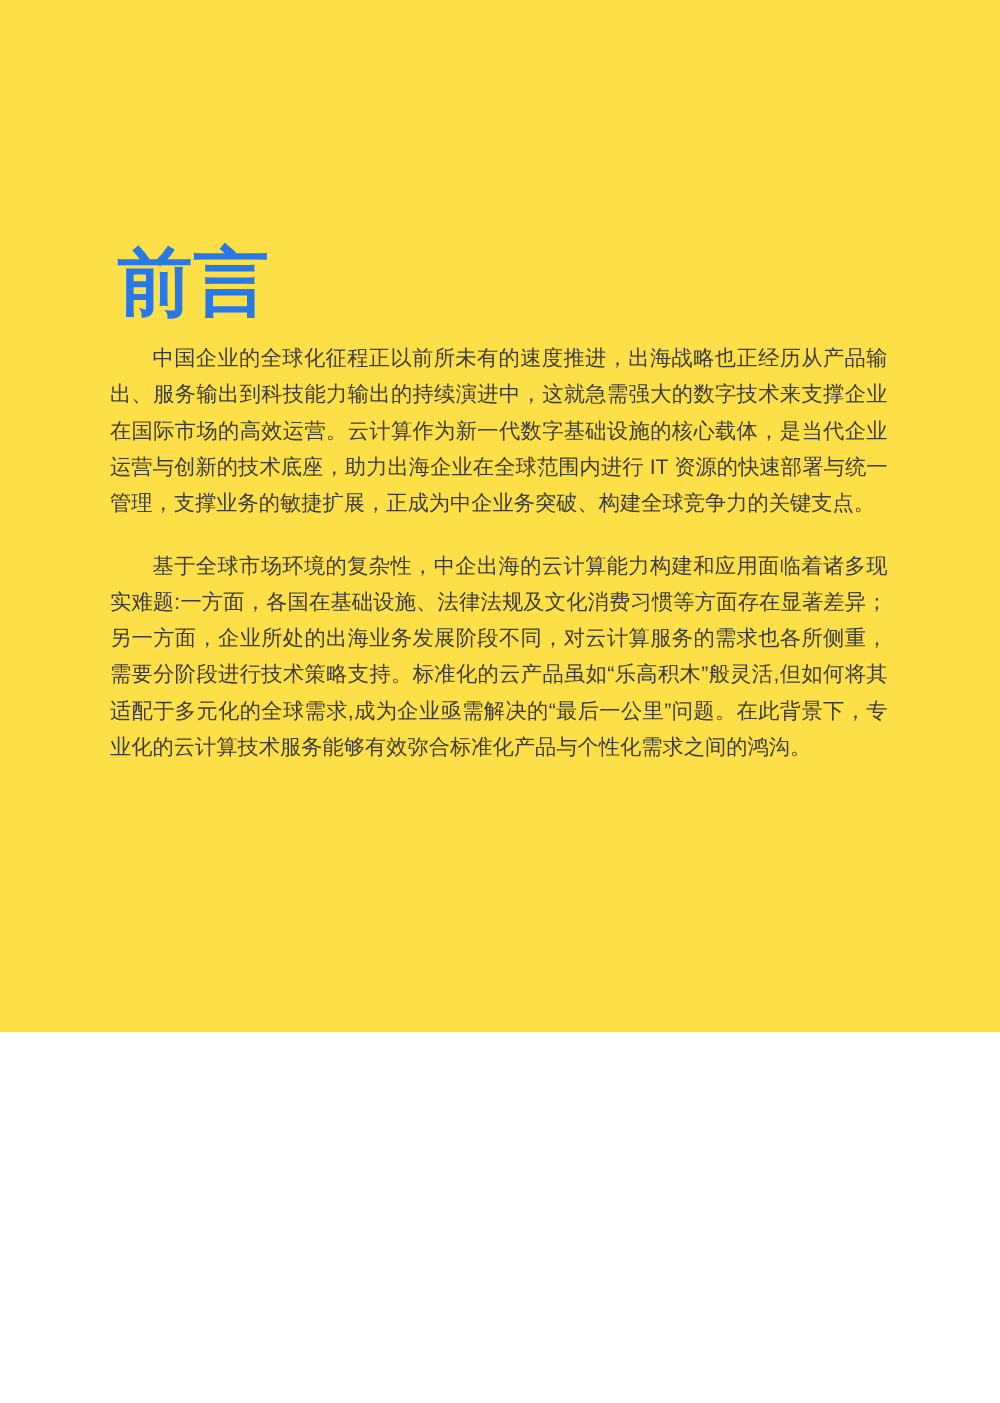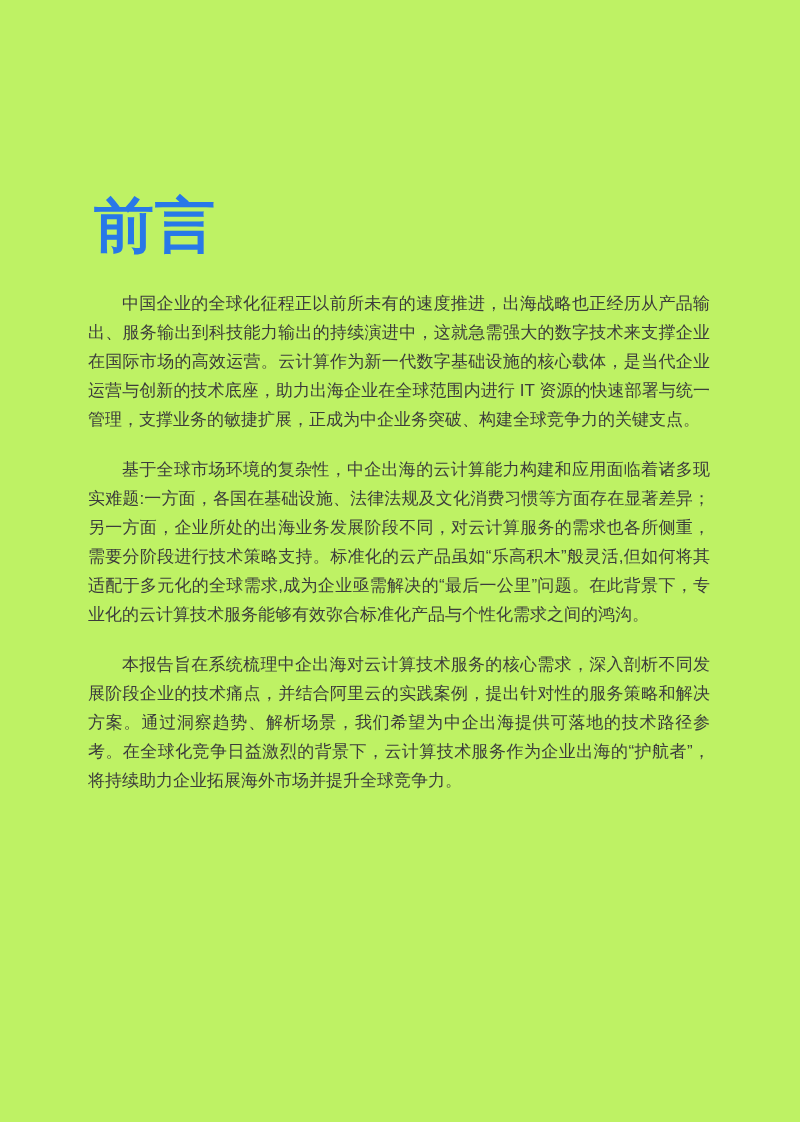--- a/index.html
+++ b/index.html
@@ -3,55 +3,54 @@
 <meta charset="utf-8">
 <style>
   html, body {
     margin: 0;
     padding: 0;
     background: #ffffff;
   }
   .page {
     position: relative;
     width: 800px;
-    height: 1122px;
-    background: #bef264;
+    height: 826px;
+    background: #fde047;
     overflow: hidden;
     font-family: "Liberation Sans", sans-serif;
   }
   .page-title {
     position: absolute;
     left: 94px;
     top: 196px;
     margin: 0;
     font-size: 60px;
     line-height: 1;
     font-weight: bold;
     letter-spacing: 1px;
     color: #2878E8;
   }
   .body-text {
     position: absolute;
     left: 88px;
-    top: 289px;
+    top: 272px;
     width: 622px;
   }
   .para {
     margin: 0 0 21px 0;
     font-size: 17px;
     line-height: 29px;
     color: #3C3C3C;
     text-align: justify;
     text-indent: 2em;
   }
 </style>
 </head>
 <body>
 
 <div class="page">
   <h1 class="page-title">前言</h1>
 
   <div class="body-text">
     <p class="para">中国企业的全球化征程正以前所未有的速度推进，出海战略也正经历从产品输出、服务输出到科技能力输出的持续演进中，这就急需强大的数字技术来支撑企业在国际市场的高效运营。云计算作为新一代数字基础设施的核心载体，是当代企业运营与创新的技术底座，助力出海企业在全球范围内进行 IT 资源的快速部署与统一管理，支撑业务的敏捷扩展，正成为中企业务突破、构建全球竞争力的关键支点。</p>
     <p class="para">基于全球市场环境的复杂性，中企出海的云计算能力构建和应用面临着诸多现实难题:一方面，各国在基础设施、法律法规及文化消费习惯等方面存在显著差异；另一方面，企业所处的出海业务发展阶段不同，对云计算服务的需求也各所侧重，需要分阶段进行技术策略支持。标准化的云产品虽如“乐高积木”般灵活,但如何将其适配于多元化的全球需求,成为企业亟需解决的“最后一公里”问题。在此背景下，专业化的云计算技术服务能够有效弥合标准化产品与个性化需求之间的鸿沟。</p>
-    <p class="para">本报告旨在系统梳理中企出海对云计算技术服务的核心需求，深入剖析不同发展阶段企业的技术痛点，并结合阿里云的实践案例，提出针对性的服务策略和解决方案。通过洞察趋势、解析场景，我们希望为中企出海提供可落地的技术路径参考。在全球化竞争日益激烈的背景下，云计算技术服务作为企业出海的“护航者”，将持续助力企业拓展海外市场并提升全球竞争力。</p>
   </div>
 </div>
 
 </body></html>

